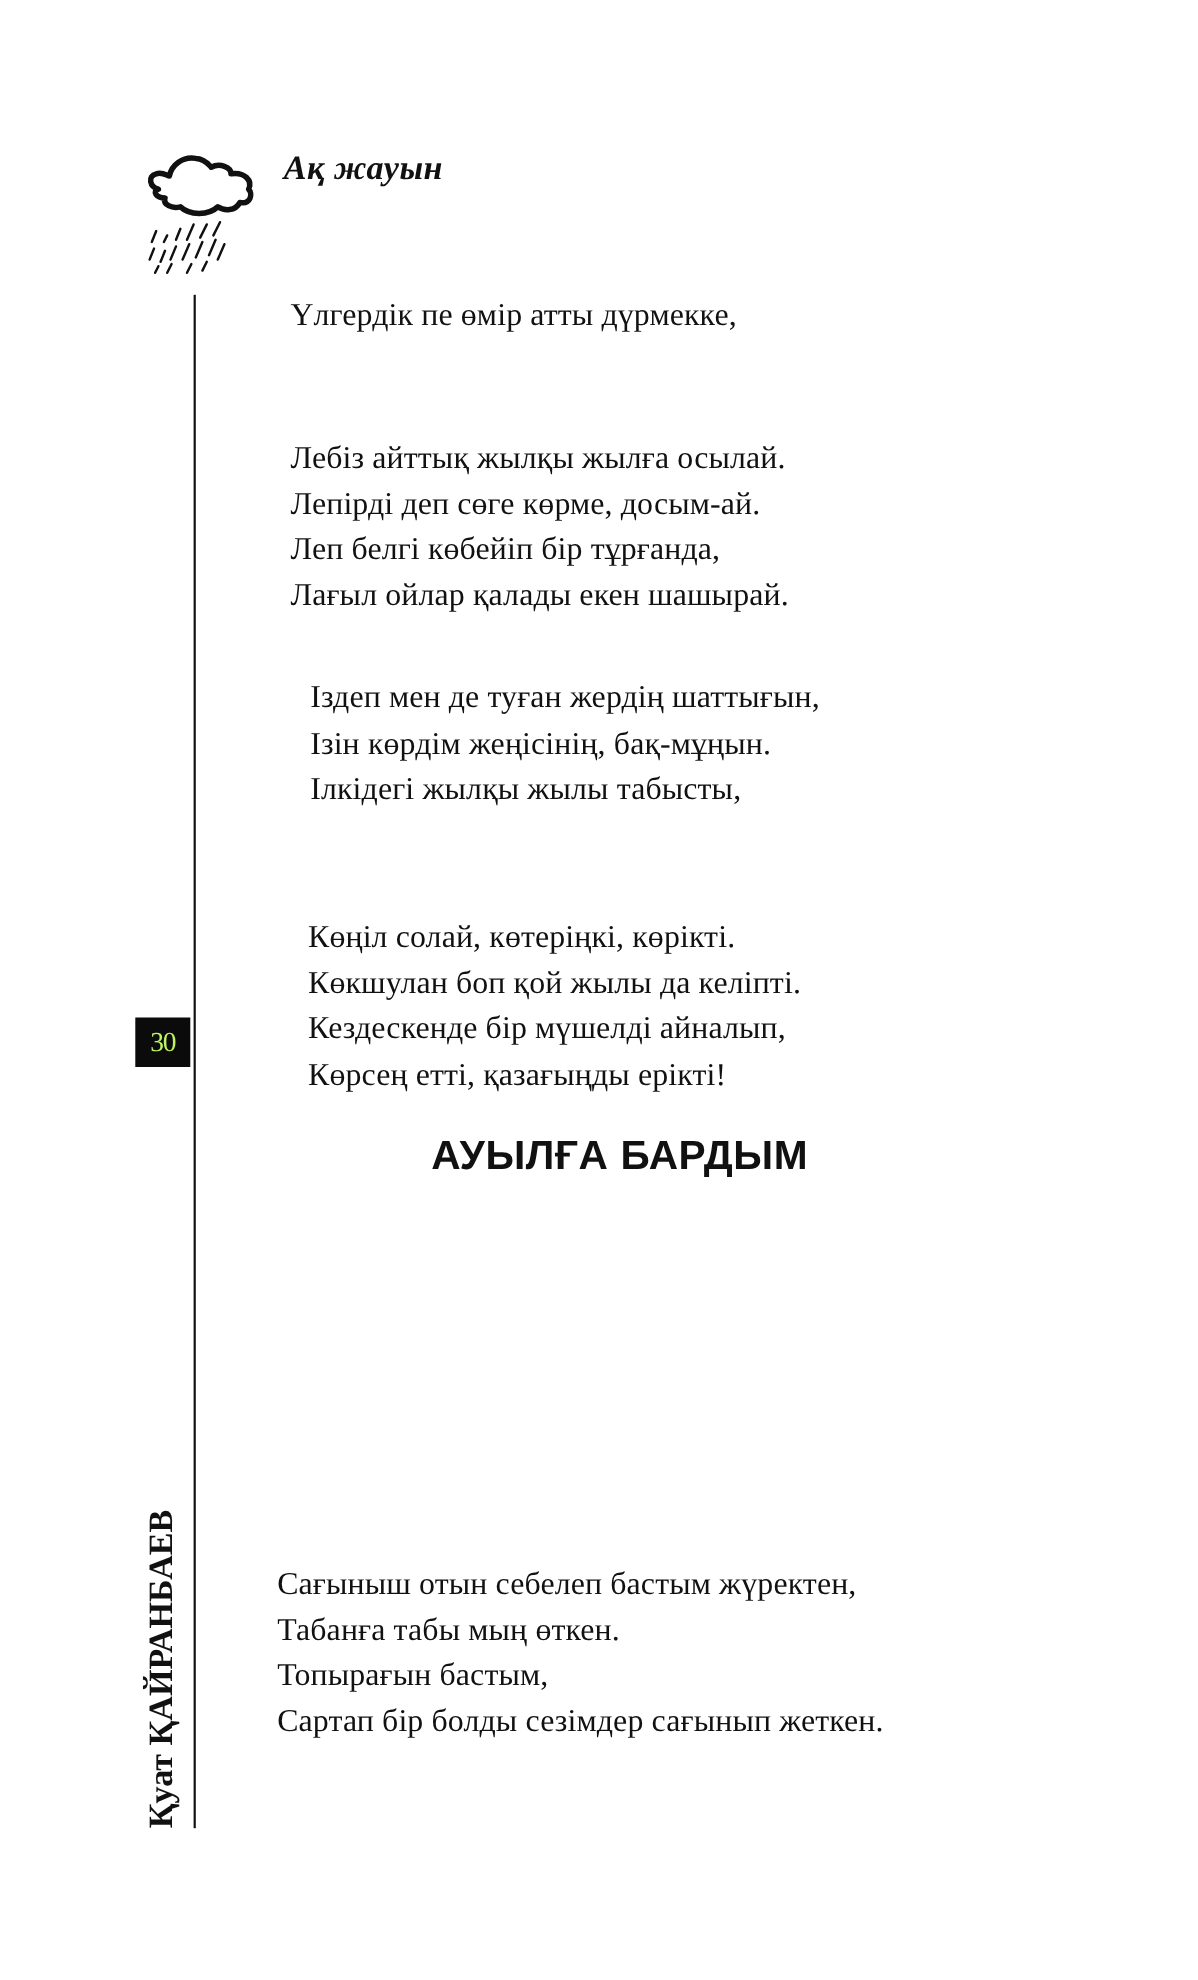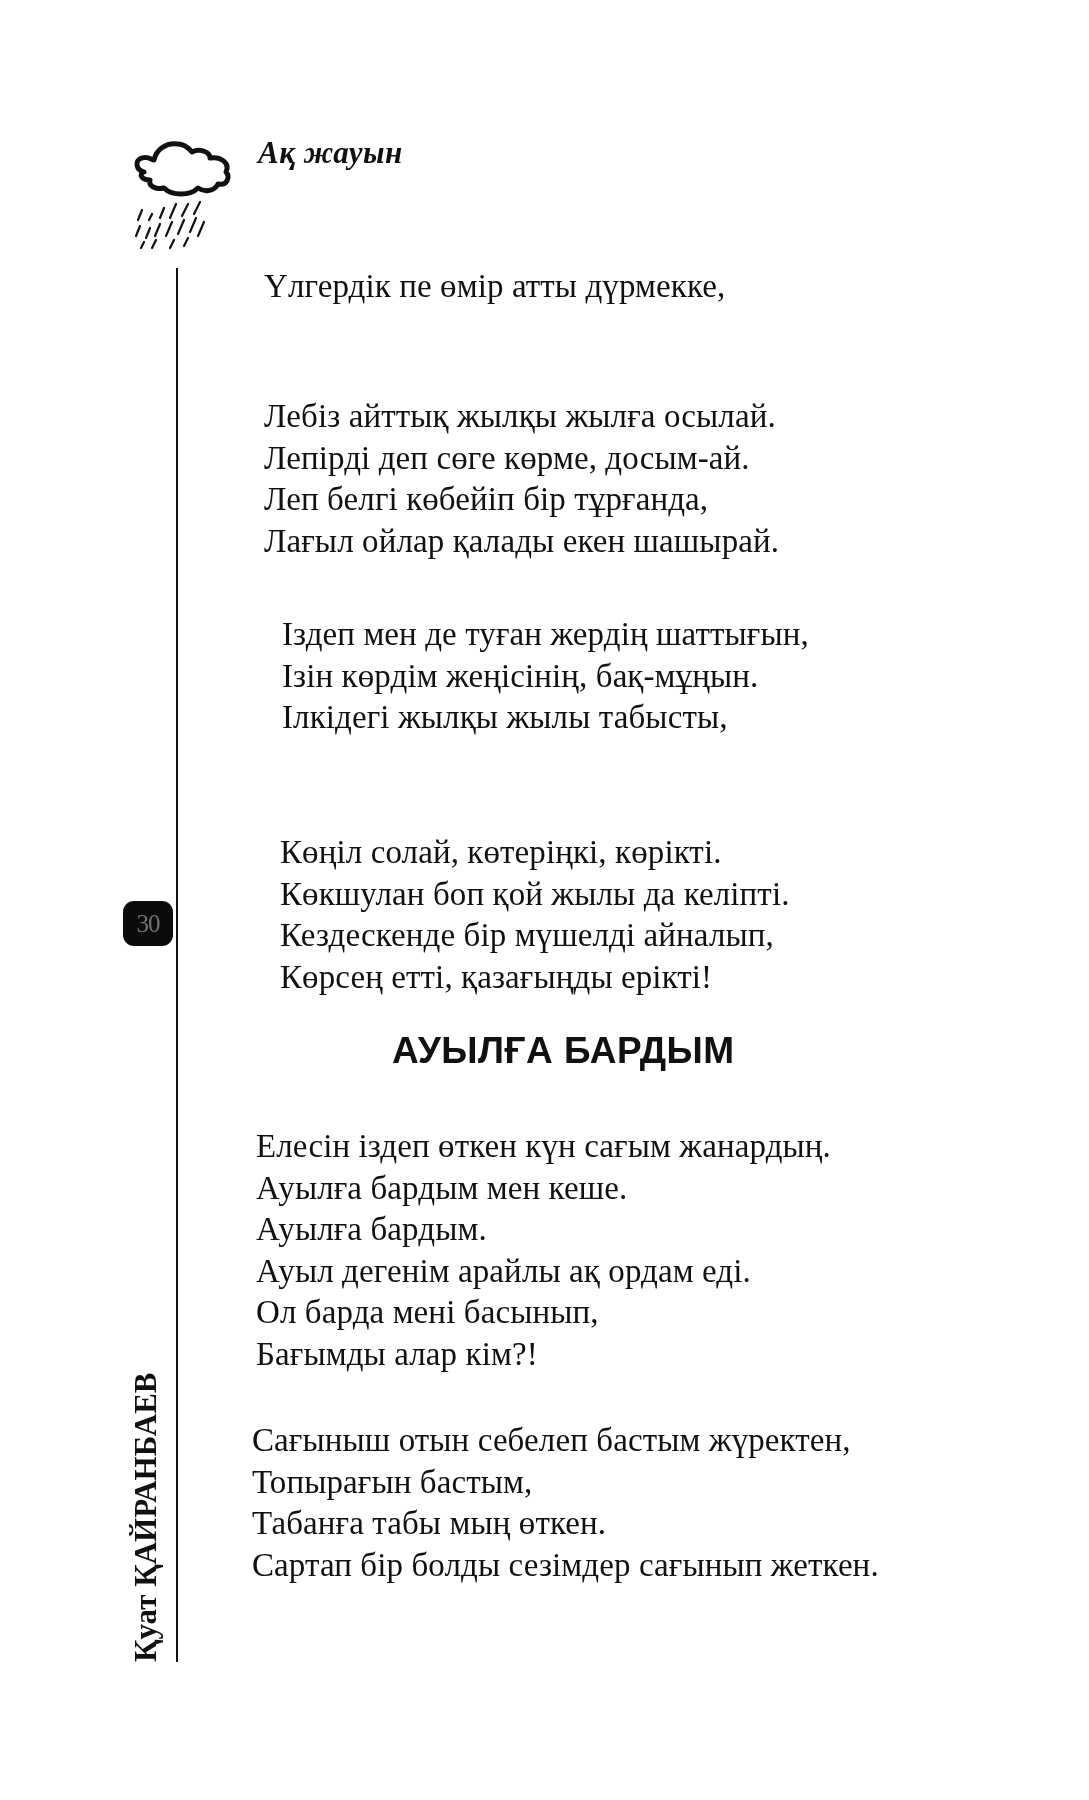--- a/index.html
+++ b/index.html
@@ -41,42 +41,41 @@
       top: 135px;
       font-family: "Liberation Serif", serif;
       font-style: italic;
       font-weight: bold;
       font-size: 31px;
       letter-spacing: 0.5px;
     }
     .stanza {
       position: absolute;
       left: 264px;
-      font-size: 33px;
+      font-size: 29px;
       line-height: 41.5px;
       white-space: nowrap;
       letter-spacing: 0.1px;
     }
     .stanza .line {
       display: block;
     }
     .page-number {
       position: absolute;
       left: 123px;
-      top: 901px;
+      top: 925px;
       width: 50px;
       height: 45px;
       background: #0b0b0b;
-      color: #737373;
+      color: #bef264;
       font-family: "Liberation Serif", serif;
       font-size: 25px;
       line-height: 45px;
       text-align: center;
       letter-spacing: -1px;
-      border-radius: 11px;
     }
     .section-heading {
       position: absolute;
       left: 392px;
       top: 1030px;
       font-family: "Liberation Sans", sans-serif;
       font-weight: bold;
       font-size: 37px;
       letter-spacing: 0.5px;
       white-space: nowrap;
@@ -149,31 +148,23 @@
     <span class="line">Көңіл солай, көтеріңкі, көрікті.</span>
     <span class="line">Көкшулан боп қой жылы да келіпті.</span>
     <span class="line">Кездескенде бір мүшелді айналып,</span>
     <span class="line">Көрсең етті, қазағыңды ерікті!</span>
   </div>
 
   <div class="page-number">30</div>
 
   <div class="section-heading">АУЫЛҒА БАРДЫМ</div>
 
-  <div class="stanza" style="top:1126px; left:256px;">
-    <span class="line">Елесін іздеп өткен күн сағым жанардың.</span>
-    <span class="line">Ауылға бардым мен кеше.</span>
-    <span class="line">Ауылға бардым.</span>
-    <span class="line">Ауыл дегенім арайлы ақ ордам еді.</span>
-    <span class="line">Ол барда мені басынып,</span>
-    <span class="line">Бағымды алар кім?!</span>
-  </div>
 
   <div class="stanza" style="top:1420px; left:252px;">
     <span class="line">Сағыныш отын себелеп бастым жүректен,</span>
+    <span class="line">Табанға табы мың өткен.</span>
     <span class="line">Топырағын бастым,</span>
-    <span class="line">Табанға табы мың өткен.</span>
     <span class="line">Сартап бір болды сезімдер сағынып жеткен.</span>
   </div>
 
   <div class="author">Қуат ҚАЙРАНБАЕВ</div>
 
 </div>
 
 </body></html>

